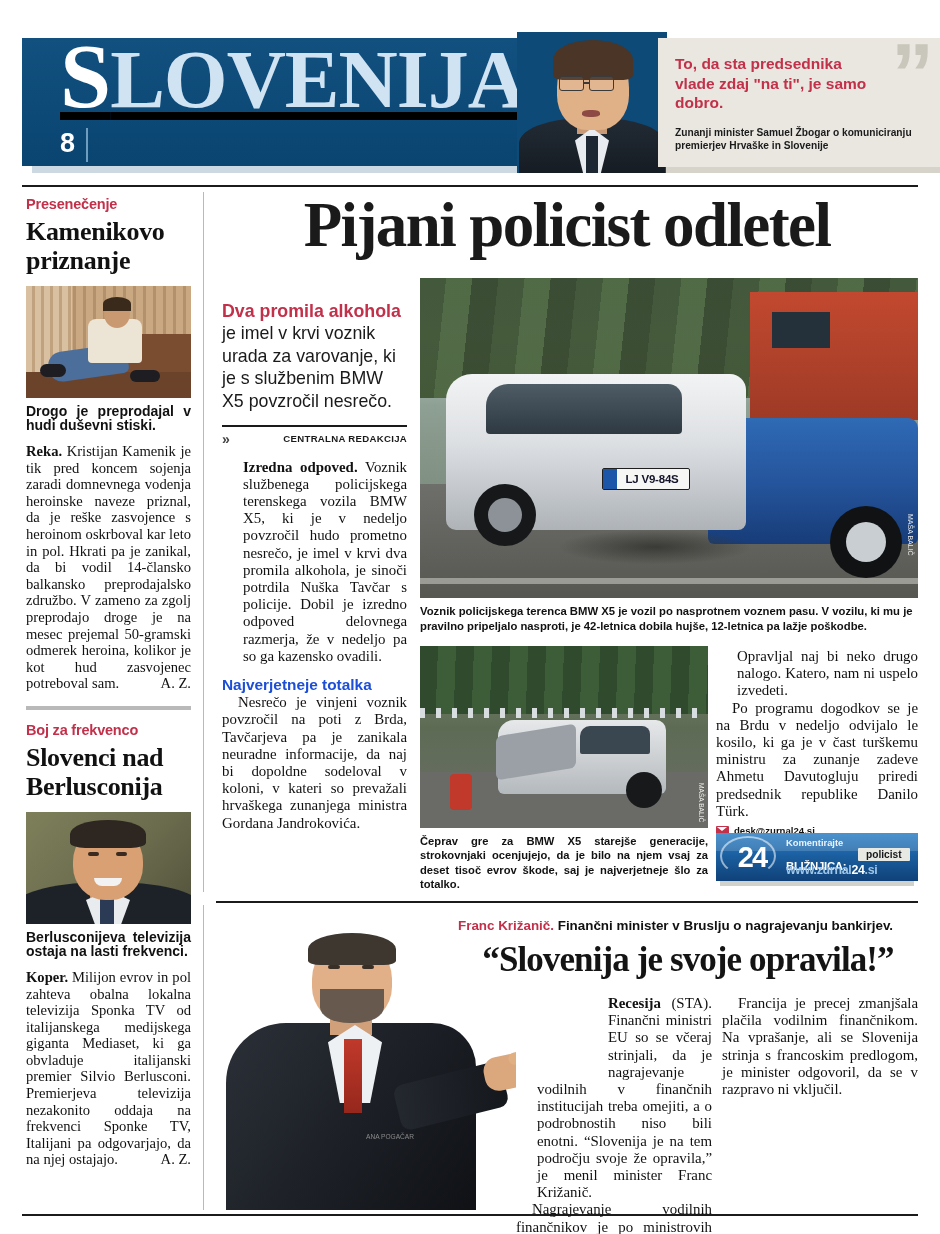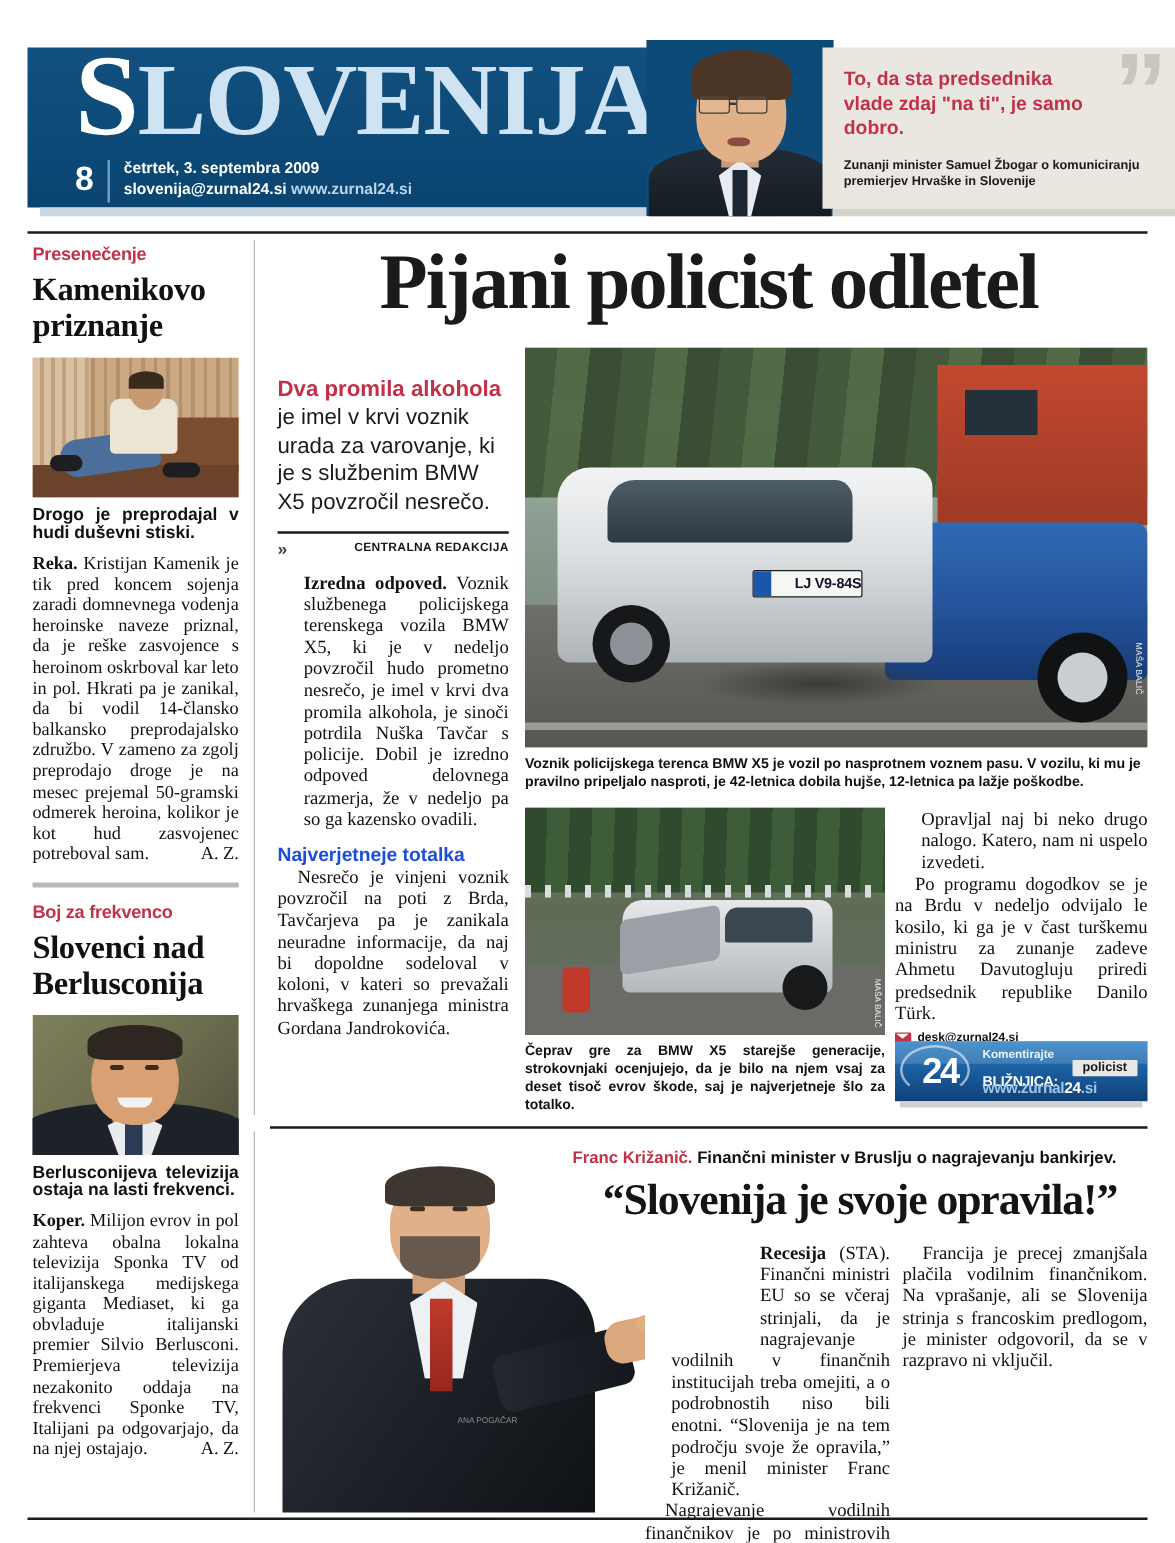--- a/index.html
+++ b/index.html
@@ -26,20 +26,21 @@
     position: absolute; left: 10px; top: 128px;
     width: 590px; height: 7px;
     background: #cdd9e2;
   }
   .mast-title {
     position: absolute; left: 38px; top: -8px;
     font-family: "Liberation Serif", serif;
     font-size: 82px; font-weight: 700;
     letter-spacing: -1px;
     line-height: 1;
+    text-decoration: underline;
   }
   .mast-title .big { color: #ffffff; font-size: 92px; }
   .mast-title .rest { color: #cfe3f2; }
   .mast-meta {
     position: absolute; left: 38px; top: 88px;
     display: flex; align-items: flex-start; gap: 11px;
     font-family: "Liberation Sans", sans-serif;
   }
   .mast-pageno {
     color: #fff; font-size: 27px; font-weight: 700;
@@ -216,23 +217,23 @@
   .cp-roadline { position: absolute; left: 0; top: 300px; width: 498px; height: 6px; background: #cfd2cb; opacity: .55; }
   .cp-bmw {
     position: absolute; left: 26px; top: 96px; width: 300px; height: 156px;
     background: linear-gradient(180deg,#f2f3f4 0%,#dcdfe2 45%,#aeb3b8 100%);
     border-radius: 26px 16px 8px 10px;
   }
   .cp-bmw-win { position: absolute; left: 66px; top: 106px; width: 196px; height: 50px; background: linear-gradient(180deg,#4e5c66,#2e3942); border-radius: 22px 14px 4px 4px; }
   .cp-bmw-wheel { position: absolute; left: 54px; top: 206px; width: 62px; height: 62px; background: #16181a; border-radius: 50%; }
   .cp-bmw-hub { position: absolute; left: 68px; top: 220px; width: 34px; height: 34px; background: #8d9298; border-radius: 50%; }
   .cp-plate {
-    position: absolute; left: 182px; top: 178px; width: 88px; height: 22px;
+    position: absolute; left: 182px; top: 190px; width: 88px; height: 22px;
     background: #f6f6f4; border: 1.5px solid #1e1e1e; border-radius: 2px;
-    display: flex; align-items: center; justify-content: flex-end;
+    display: flex; align-items: center; justify-content: center;
   }
   .cp-plate-strip { position: absolute; left: 0; top: 0; width: 14px; height: 100%; background: #1b56a8; }
   .cp-plate-txt { font-family: "Liberation Sans", sans-serif; font-size: 11.5px; font-weight: 700; color: #13142a; padding-left: 12px; letter-spacing: -0.2px; }
   .cp-blue {
     position: absolute; left: 288px; top: 140px; width: 210px; height: 126px;
     background: linear-gradient(180deg,#2f6ab5 0%,#24539a 55%,#173c78 100%);
     border-radius: 30px 10px 6px 6px;
   }
   .cp-blue-wheel { position: absolute; left: 410px; top: 228px; width: 72px; height: 72px; background: #101214; border-radius: 50%; }
   .cp-blue-hub { position: absolute; left: 426px; top: 244px; width: 40px; height: 40px; background: #c9ced3; border-radius: 50%; }
@@ -361,27 +362,20 @@
     <div class="mast-blue"></div>
     <div class="mast-blue-shadow"></div>
 
     <div class="mast-title">
       <span class="big">S</span><span class="rest">LOVENIJA</span>
     </div>
 
     <div class="mast-meta">
       <div class="mast-pageno">8</div>
       <div class="mast-rule"></div>
-      <div class="mast-lines">
-        <div class="ln1">četrtek, 3. septembra 2009</div>
-        <div class="ln2">
-          <span>slovenija@zurnal24.si</span>
-          <span class="light">www.zurnal24.si</span>
-        </div>
-      </div>
     </div>
 
     <div class="mast-photo">
       <div class="mh-bg"></div>
       <div class="mh-suit"></div>
       <div class="mh-neck"></div>
       <div class="mh-shirt"></div>
       <div class="mh-tie"></div>
       <div class="mh-face"></div>
       <div class="mh-hair"></div>

